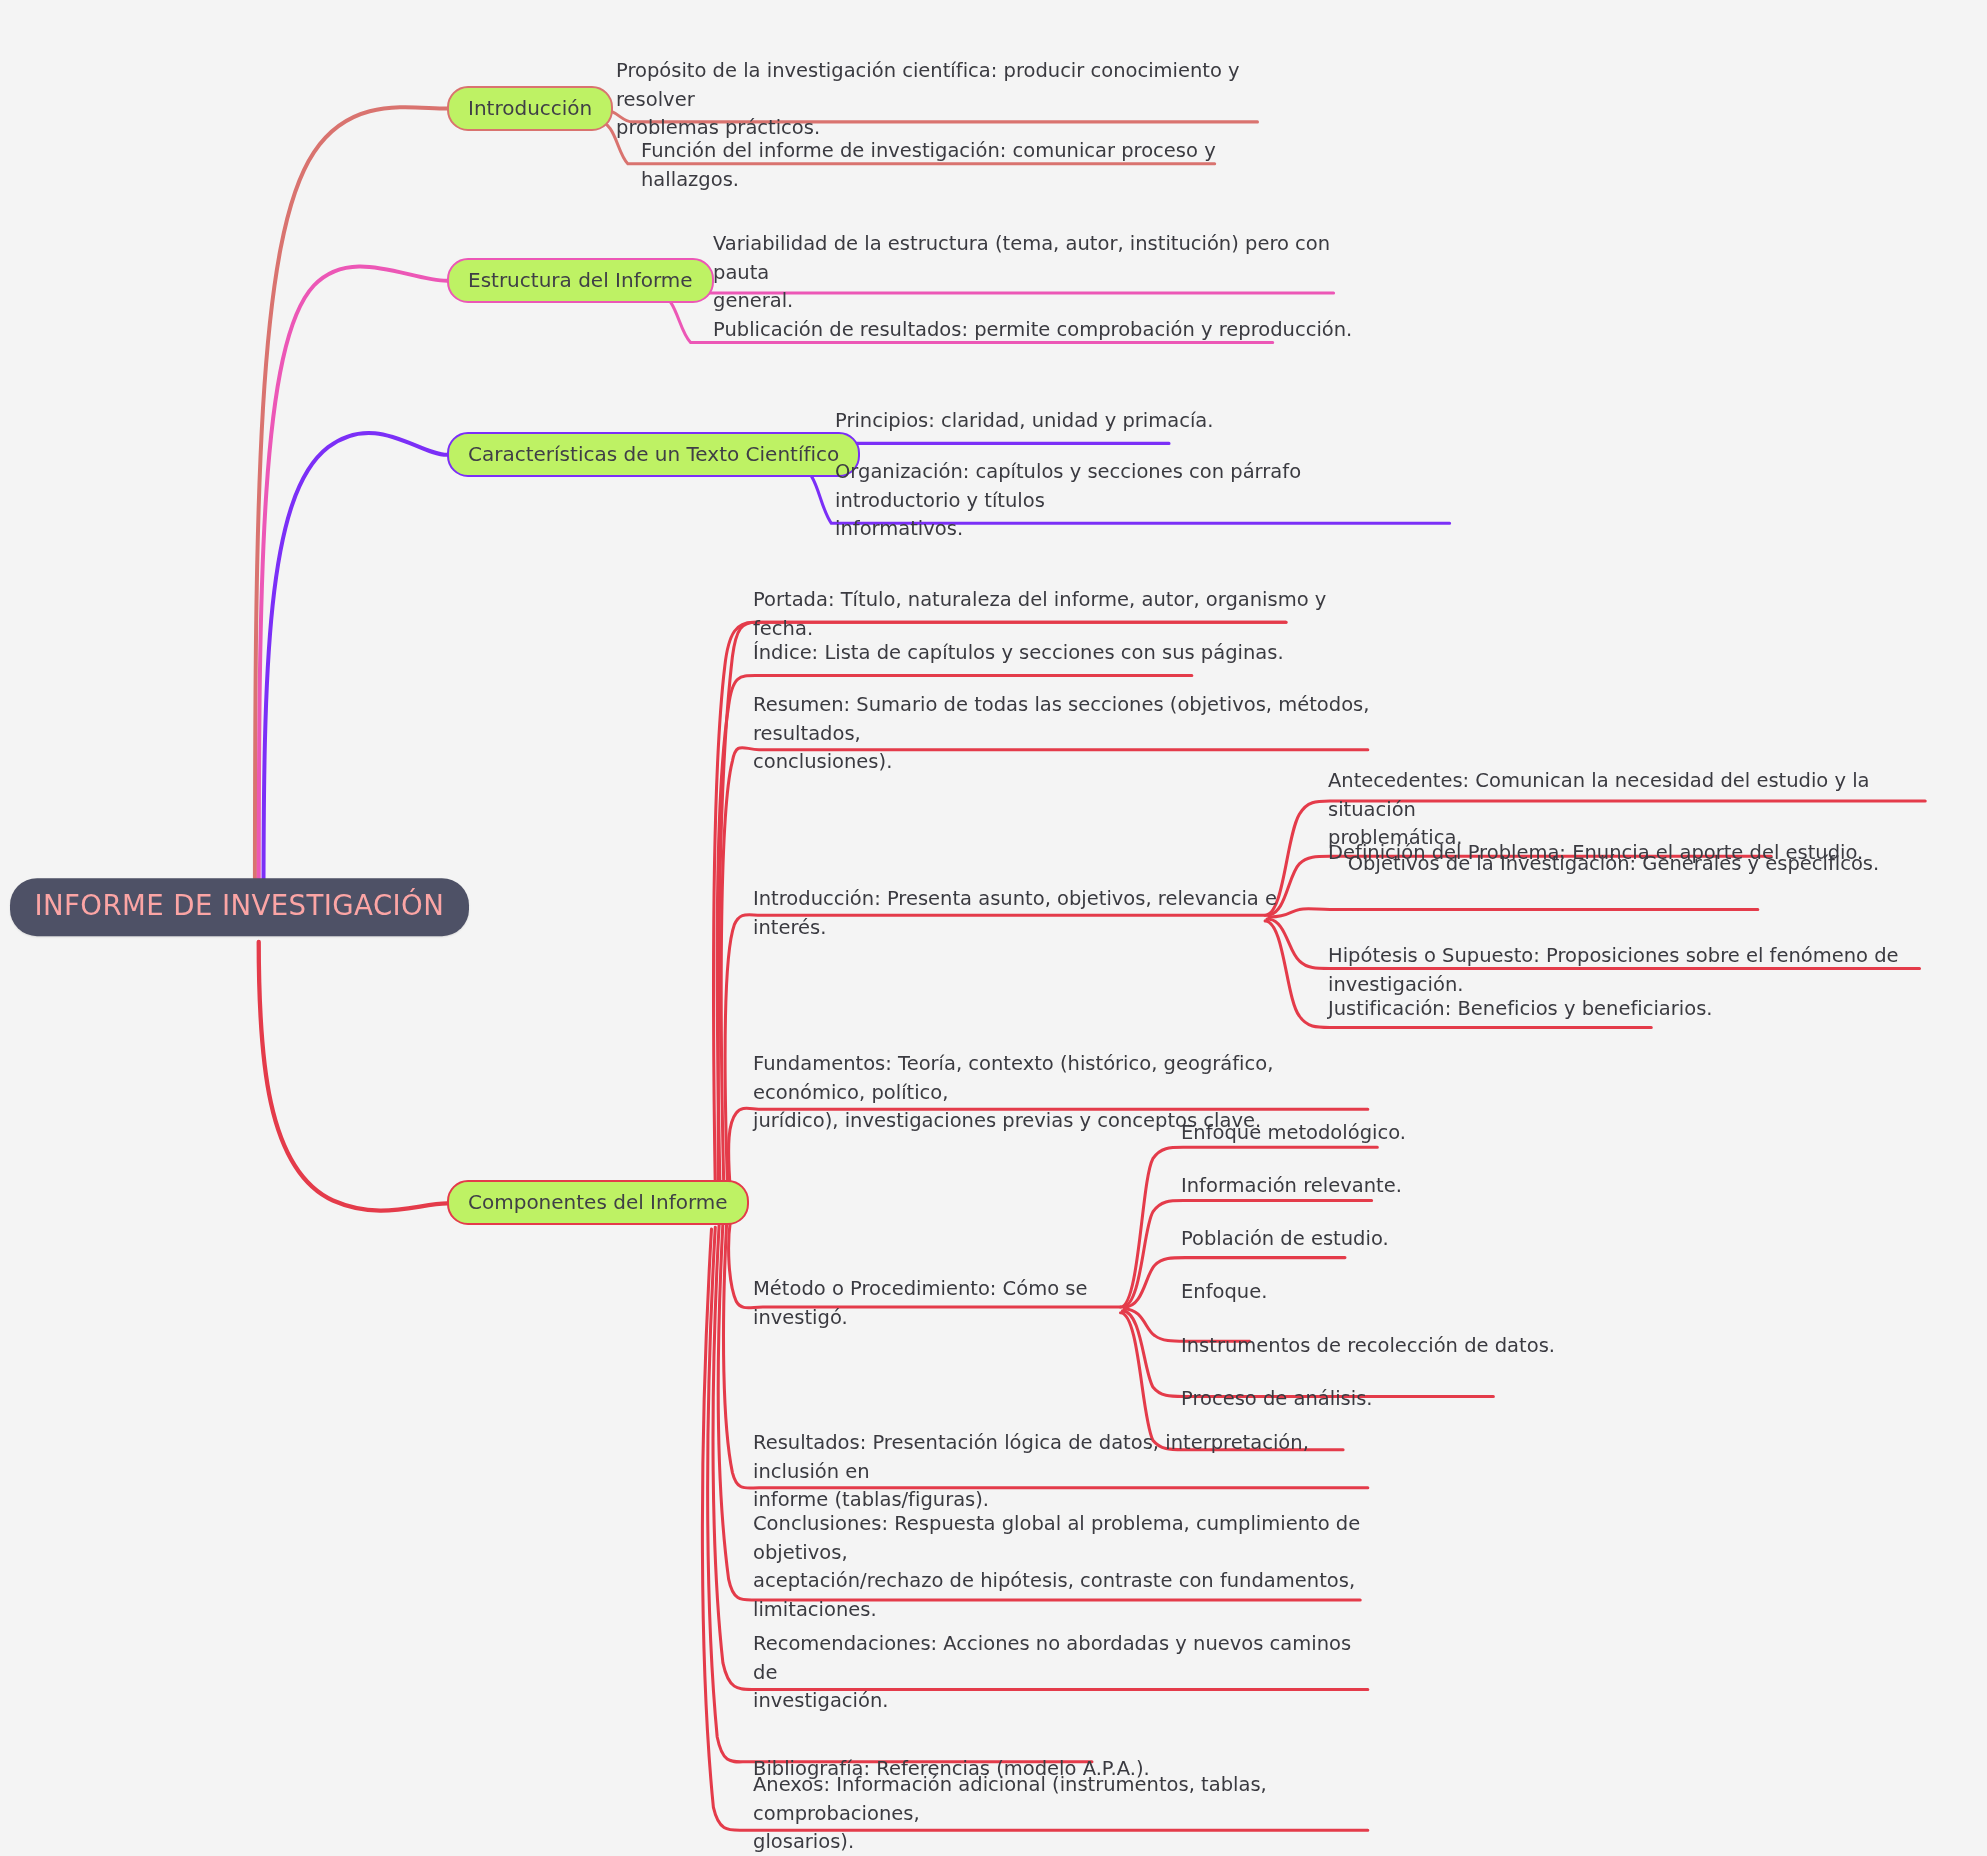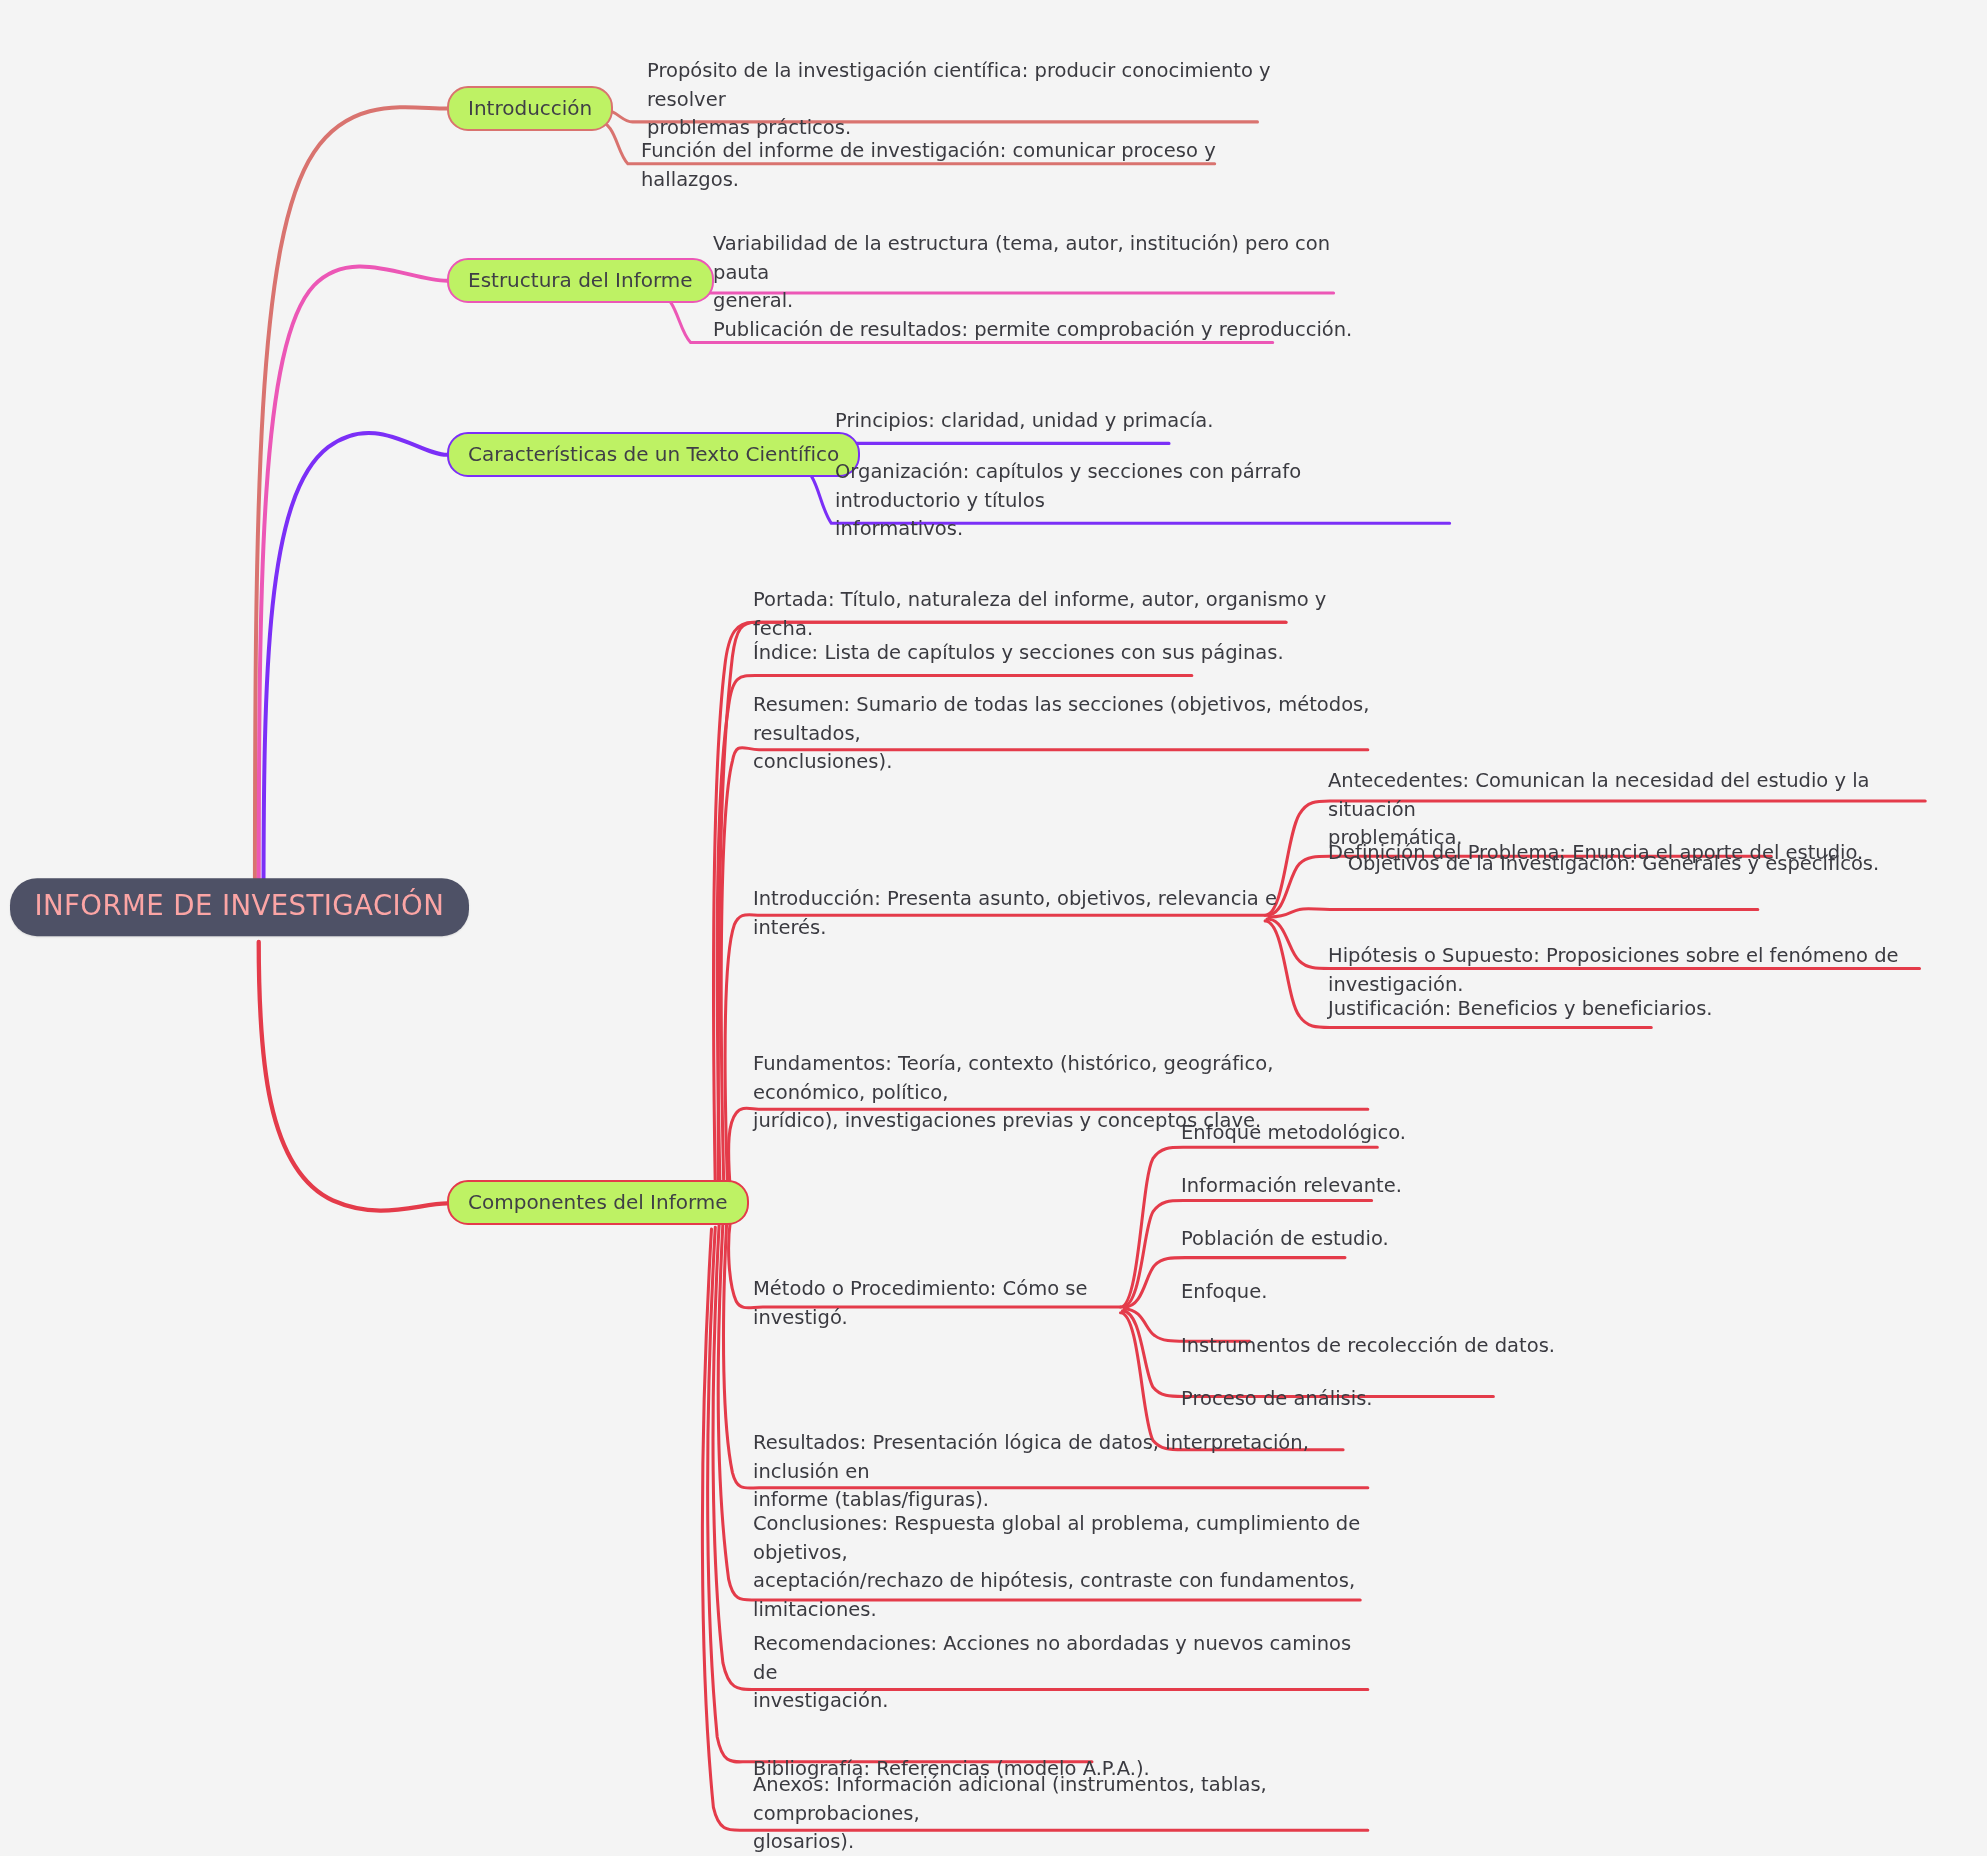--- a/index.html
+++ b/index.html
@@ -131,21 +131,21 @@
   <div class="root-node" style="left:9.5px; top:907px; transform:translateY(-50%);">INFORME DE INVESTIGACIÓN</div>
 
   <div class="pill" style="left:447px; top:86px; border-color:#d9736f;">Introducción</div>
 
   <div class="pill" style="left:447px; top:258px; border-color:#ec57b6;">Estructura del Informe</div>
 
   <div class="pill" style="left:447px; top:432px; border-color:#7b2ff7;">Características de un Texto Científico</div>
 
   <div class="pill" style="left:447px; top:1180px; border-color:#e43b4a;">Componentes del Informe</div>
 
-  <div class="leaf" style="left:647px; top:57px; width:647px;">Propósito de la investigación científica: producir conocimiento y resolver
+  <div class="leaf" style="left:616px; top:57px; width:647px;">Propósito de la investigación científica: producir conocimiento y resolver
 problemas prácticos.</div>
   <div class="leaf" style="left:641px; top:137px; width:666px;">Función del informe de investigación: comunicar proceso y hallazgos.</div>
 
   <div class="leaf" style="left:713px; top:230px; width:628px;">Variabilidad de la estructura (tema, autor, institución) pero con pauta
 general.</div>
   <div class="leaf" style="left:713px; top:316px; width:647px;">Publicación de resultados: permite comprobación y reproducción.</div>
 
   <div class="leaf" style="left:835px; top:407px; width:609px;">Principios: claridad, unidad y primacía.</div>
   <div class="leaf" style="left:835px; top:458px; width:590px;">Organización: capítulos y secciones con párrafo introductorio y títulos
 informativos.</div>

